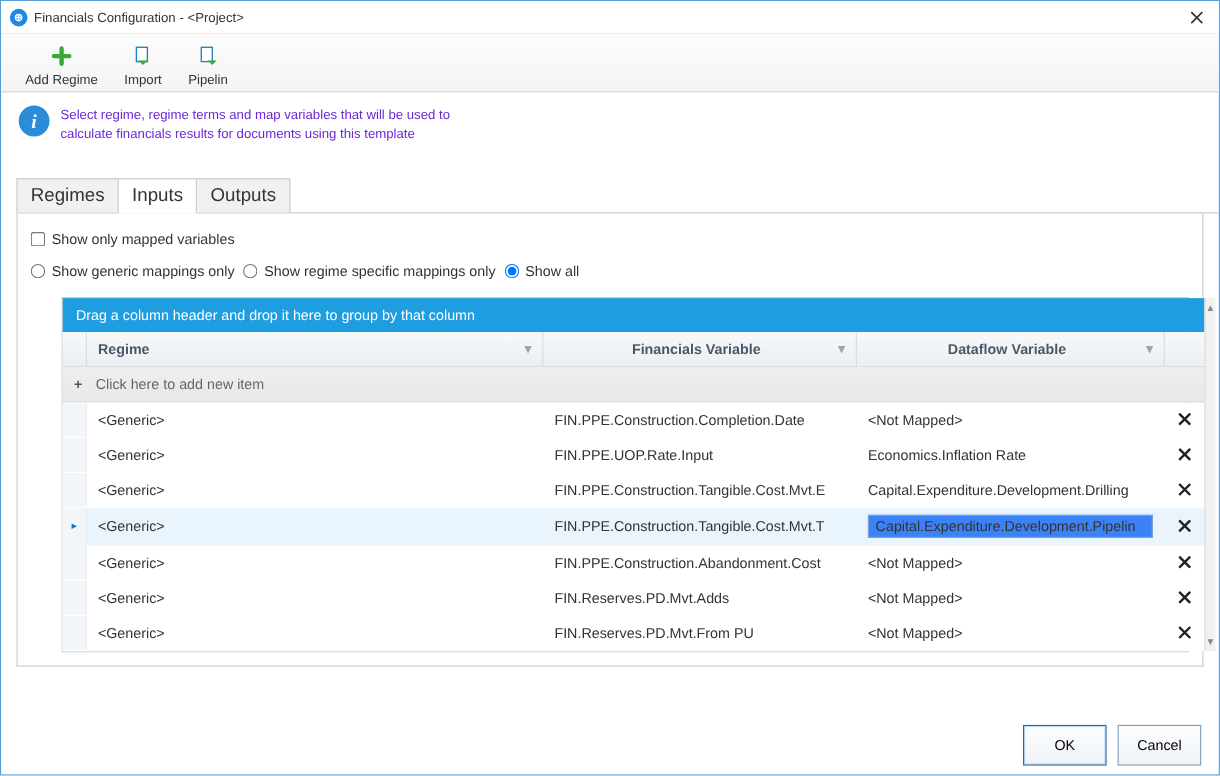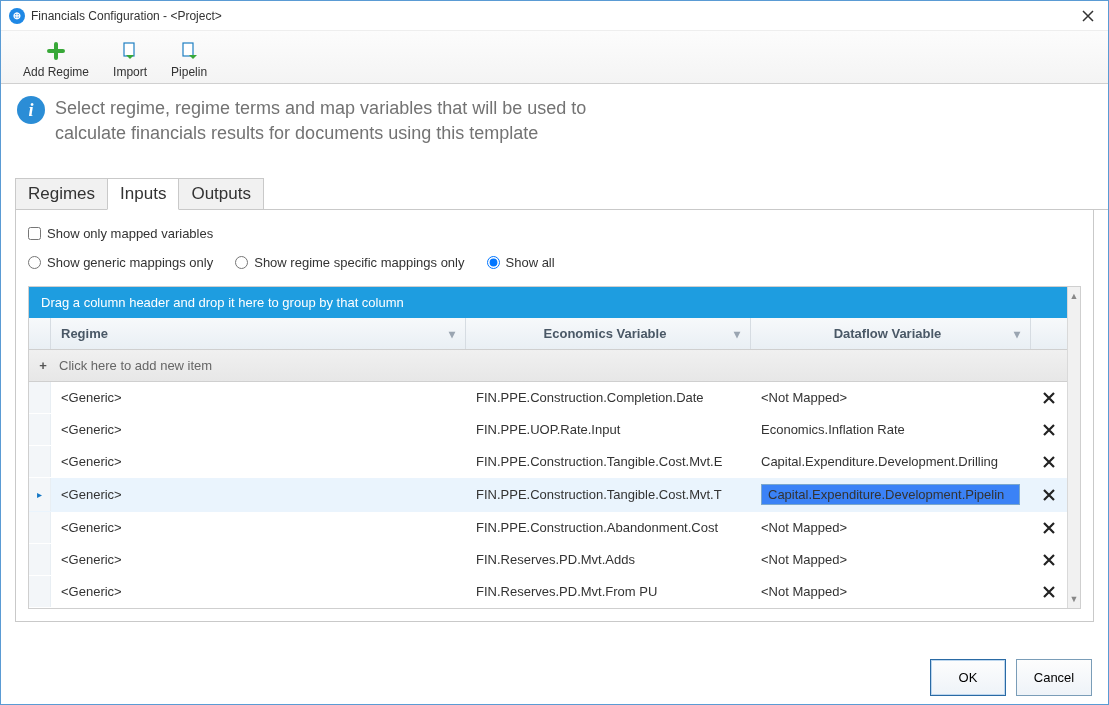--- a/index.html
+++ b/index.html
@@ -60,21 +60,21 @@
   .info-icon {
     width: 28px; height: 28px; border-radius: 50%;
     background: #2b8dd6;
     color: #fff;
     display: flex; align-items: center; justify-content: center;
     font-weight: bold; font-size: 18px;
     font-family: Georgia, serif;
     font-style: italic;
     flex-shrink: 0;
   }
-  .info-text { color: #737373; font-size: 18px; line-height: 1.4; }
+  .info-text { color: #6d28d9; font-size: 12px; line-height: 1.4; }
   .tabs {
     display: flex;
     margin: 20px 0 0 14px;
     border-bottom: 1px solid #c9c9c9;
     gap: 0;
   }
   .tab {
     padding: 5px 12px;
     border: 1px solid #c9c9c9;
     border-bottom: none;
@@ -95,25 +95,26 @@
     border-top: none;
     margin: 0 14px;
     padding: 12px;
   }
   .cb-row, .radio-row {
     display: flex; align-items: center; gap: 6px;
     padding: 4px 0;
     font-size: 13px;
   }
   .cb-row input, .radio-row input { margin: 0; }
-  .radio-group { display: flex; gap: 22px; margin-top: 6px; }
+  .radio-group { display: flex; gap: 8px; margin-top: 6px; }
   .grid-wrap {
     border: 1px solid #cfcfcf;
     margin-top: 12px;
     display: flex;
+    margin-left: 28px;
   }
   .grid-main { flex: 1; }
   .groupbar {
     background: #1e9de0;
     color: #fff;
     padding: 8px 12px;
     font-size: 13px;
   }
   .grid-header {
     display: flex;
@@ -280,21 +281,21 @@
     <div class="grid-main">
       <div class="groupbar">Drag a column header and drop it here to group by that column</div>
 
       <div class="grid-header">
         <div class="indicator-col"></div>
         <div class="gh col-regime">
           <span class="lbl">Regime</span>
           <span class="filter">▾</span>
         </div>
         <div class="gh col-fin center">
-          <span class="lbl">Economics Variable</span>
+          <span class="lbl">Financials Variable</span>
           <span class="filter">▾</span>
         </div>
         <div class="gh col-df center">
           <span class="lbl">Dataflow Variable</span>
           <span class="filter">▾</span>
         </div>
         <div class="gh col-del"></div>
       </div>
 
       <div class="newrow">

